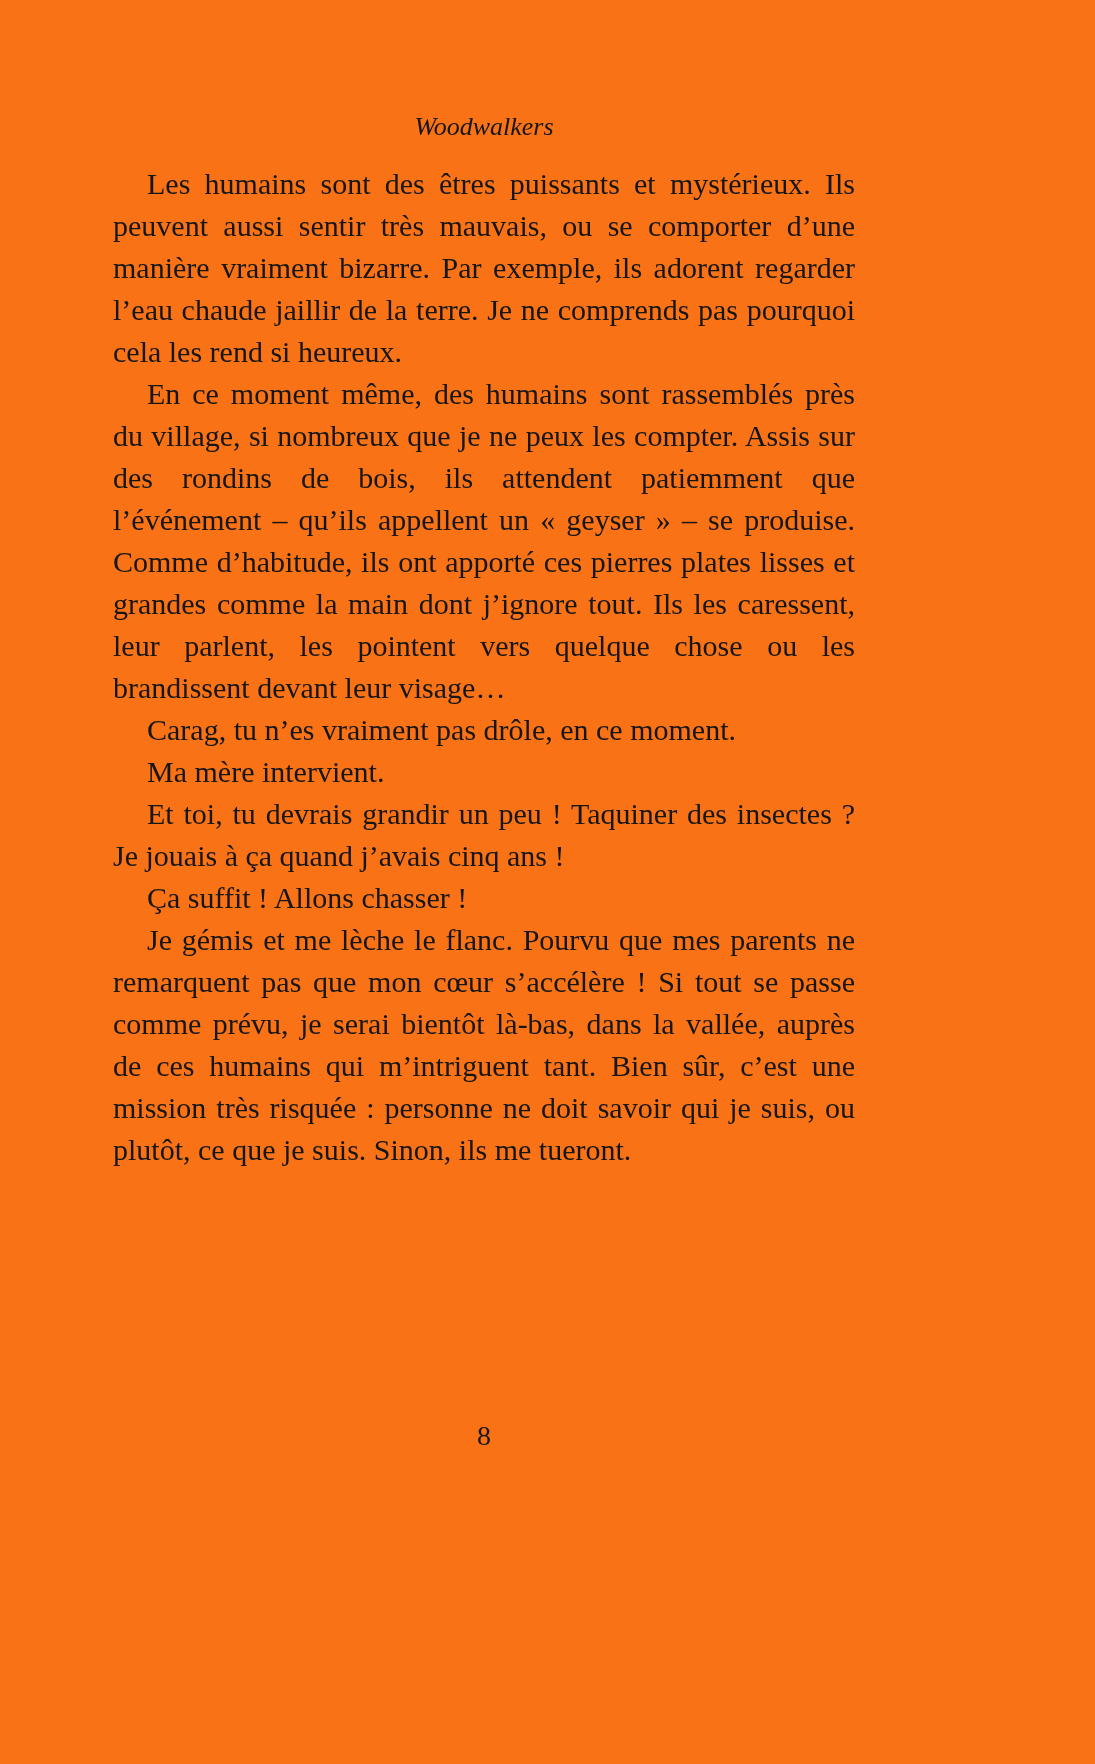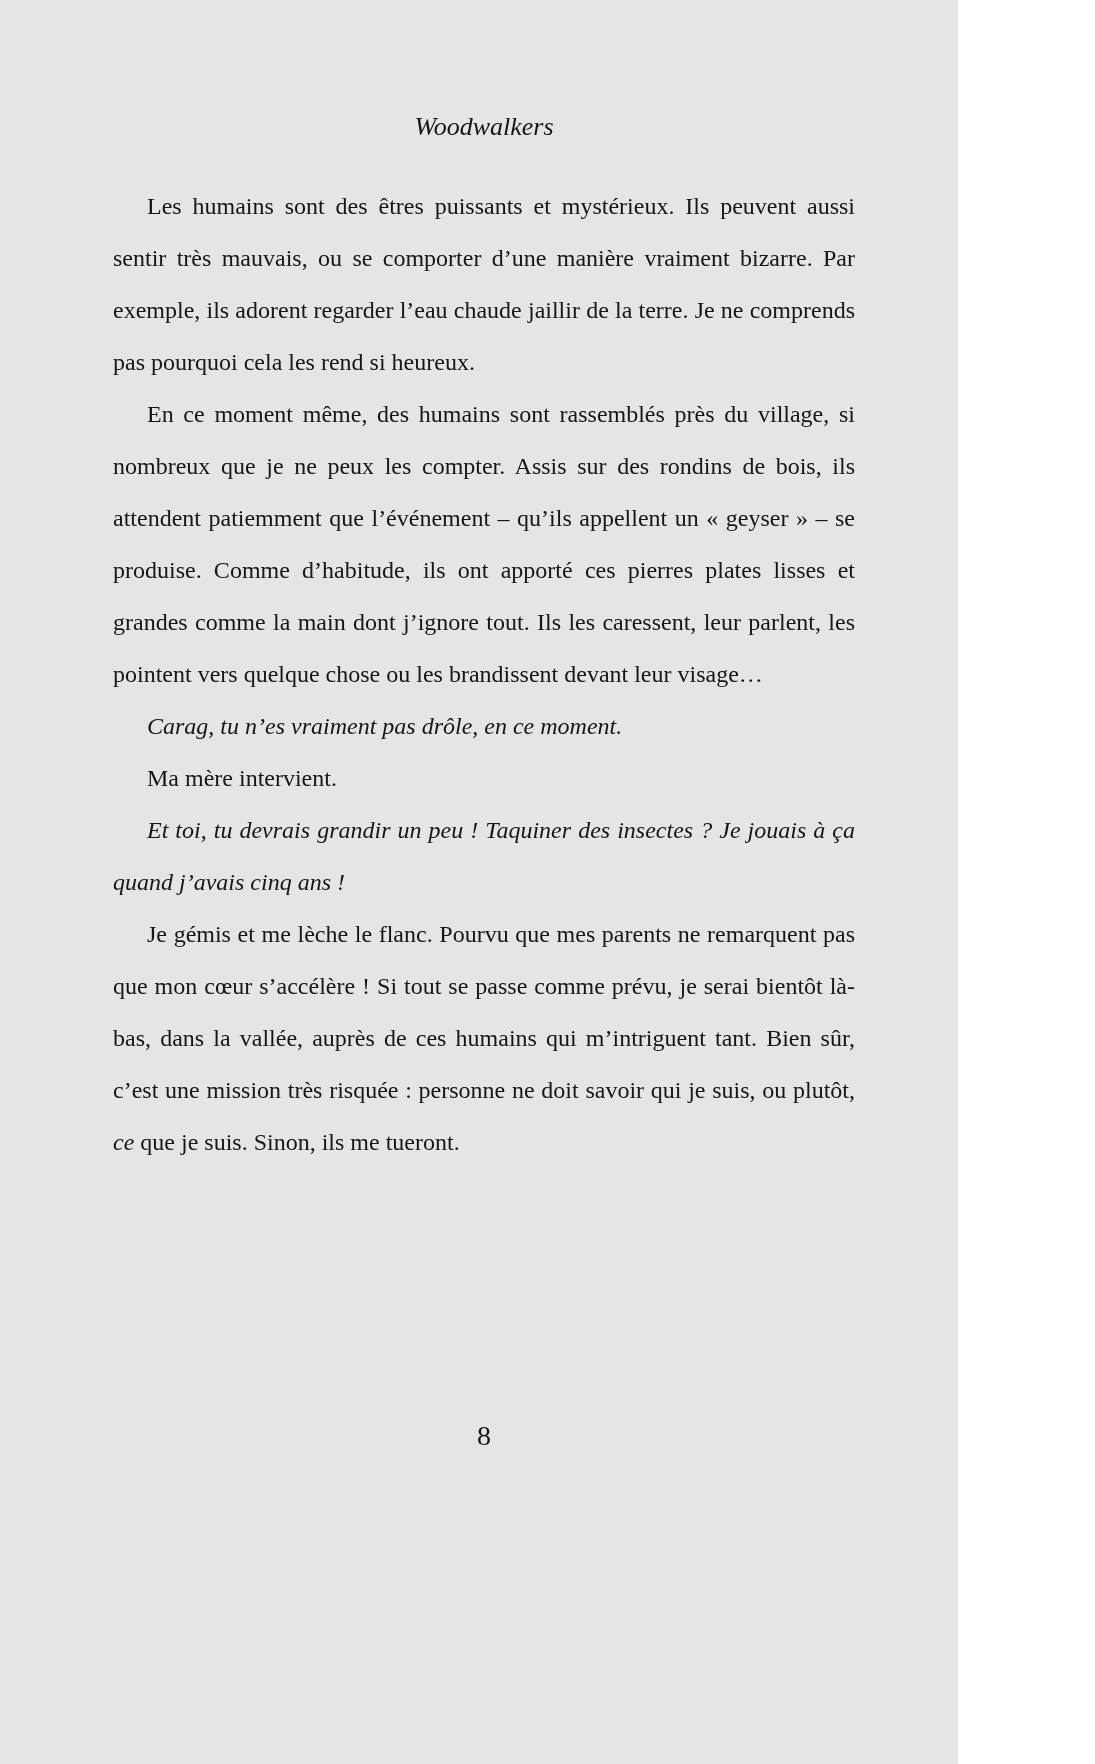--- a/index.html
+++ b/index.html
@@ -2,54 +2,53 @@
 <html><head>
 <meta charset="utf-8">
 <style>
   html, body {
     margin: 0;
     padding: 0;
     background: #ffffff;
   }
   .page {
     position: relative;
-    width: 958px;
+    width: 1095px;
     height: 1764px;
-    background: #e5e5e5;
+    background: #f97316;
     color: #161616;
     font-family: "Liberation Serif", "DejaVu Serif", serif;
     overflow: hidden;
   }
   .running-head {
     position: absolute;
     top: 112px;
     left: 113px;
     width: 742px;
     text-align: center;
     font-style: italic;
     font-size: 26px;
     line-height: 30px;
   }
   .text-block {
     position: absolute;
-    top: 180px;
+    top: 163px;
     left: 113px;
     width: 742px;
-    font-size: 24px;
-    line-height: 52px;
+    font-size: 30px;
+    line-height: 42px;
     text-align: justify;
     text-justify: inter-word;
   }
   .text-block p {
     margin: 0;
     padding: 0;
     text-indent: 34px;
   }
   .text-block p span.it {
-    font-style: italic;
   }
   .page-number {
     position: absolute;
     top: 1420px;
     left: 113px;
     width: 742px;
     text-align: center;
     font-size: 28px;
     line-height: 32px;
   }
@@ -59,17 +58,18 @@
 
 <div class="page">
   <div class="running-head">Woodwalkers</div>
 
   <div class="text-block">
       <p><span>Les humains sont des êtres puissants et mystérieux. Ils peuvent aussi sentir très mauvais, ou se comporter d’une manière vraiment bizarre. Par exemple, ils adorent regarder l’eau chaude jaillir de la terre. Je ne comprends pas pourquoi cela les rend si heureux.</span></p>
       <p><span>En ce moment même, des humains sont rassemblés près du village, si nombreux que je ne peux les compter. Assis sur des rondins de bois, ils attendent patiemment que l’événement – qu’ils appellent un «&nbsp;geyser&nbsp;» – se produise. Comme d’habitude, ils ont apporté ces pierres plates lisses et grandes comme la main dont j’ignore tout. Ils les caressent, leur parlent, les pointent vers quelque chose ou les brandissent devant leur visage…</span></p>
       <p><span class="it">Carag, tu n’es vraiment pas drôle, en ce moment.</span></p>
       <p><span>Ma mère intervient.</span></p>
       <p><span class="it">Et toi, tu devrais grandir un peu&nbsp;! Taquiner des insectes&nbsp;? Je jouais à ça quand j’avais cinq ans&nbsp;!</span></p>
+      <p><span class="it">Ça suffit&nbsp;! Allons chasser&nbsp;!</span></p>
       <p><span>Je gémis et me lèche le flanc. Pourvu que mes parents ne remarquent pas que mon cœur s’accélère&nbsp;! Si tout se passe comme prévu, je serai bientôt là-bas, dans la vallée, auprès de ces humains qui m’intriguent tant. Bien sûr, c’est une mission très risquée&nbsp;: personne ne doit savoir qui je suis, ou plutôt, </span><span class="it">ce</span><span> que je suis. Sinon, ils me tueront.</span></p>
     </div>
 
   <div class="page-number">8</div>
 </div>
 
 </body></html>

